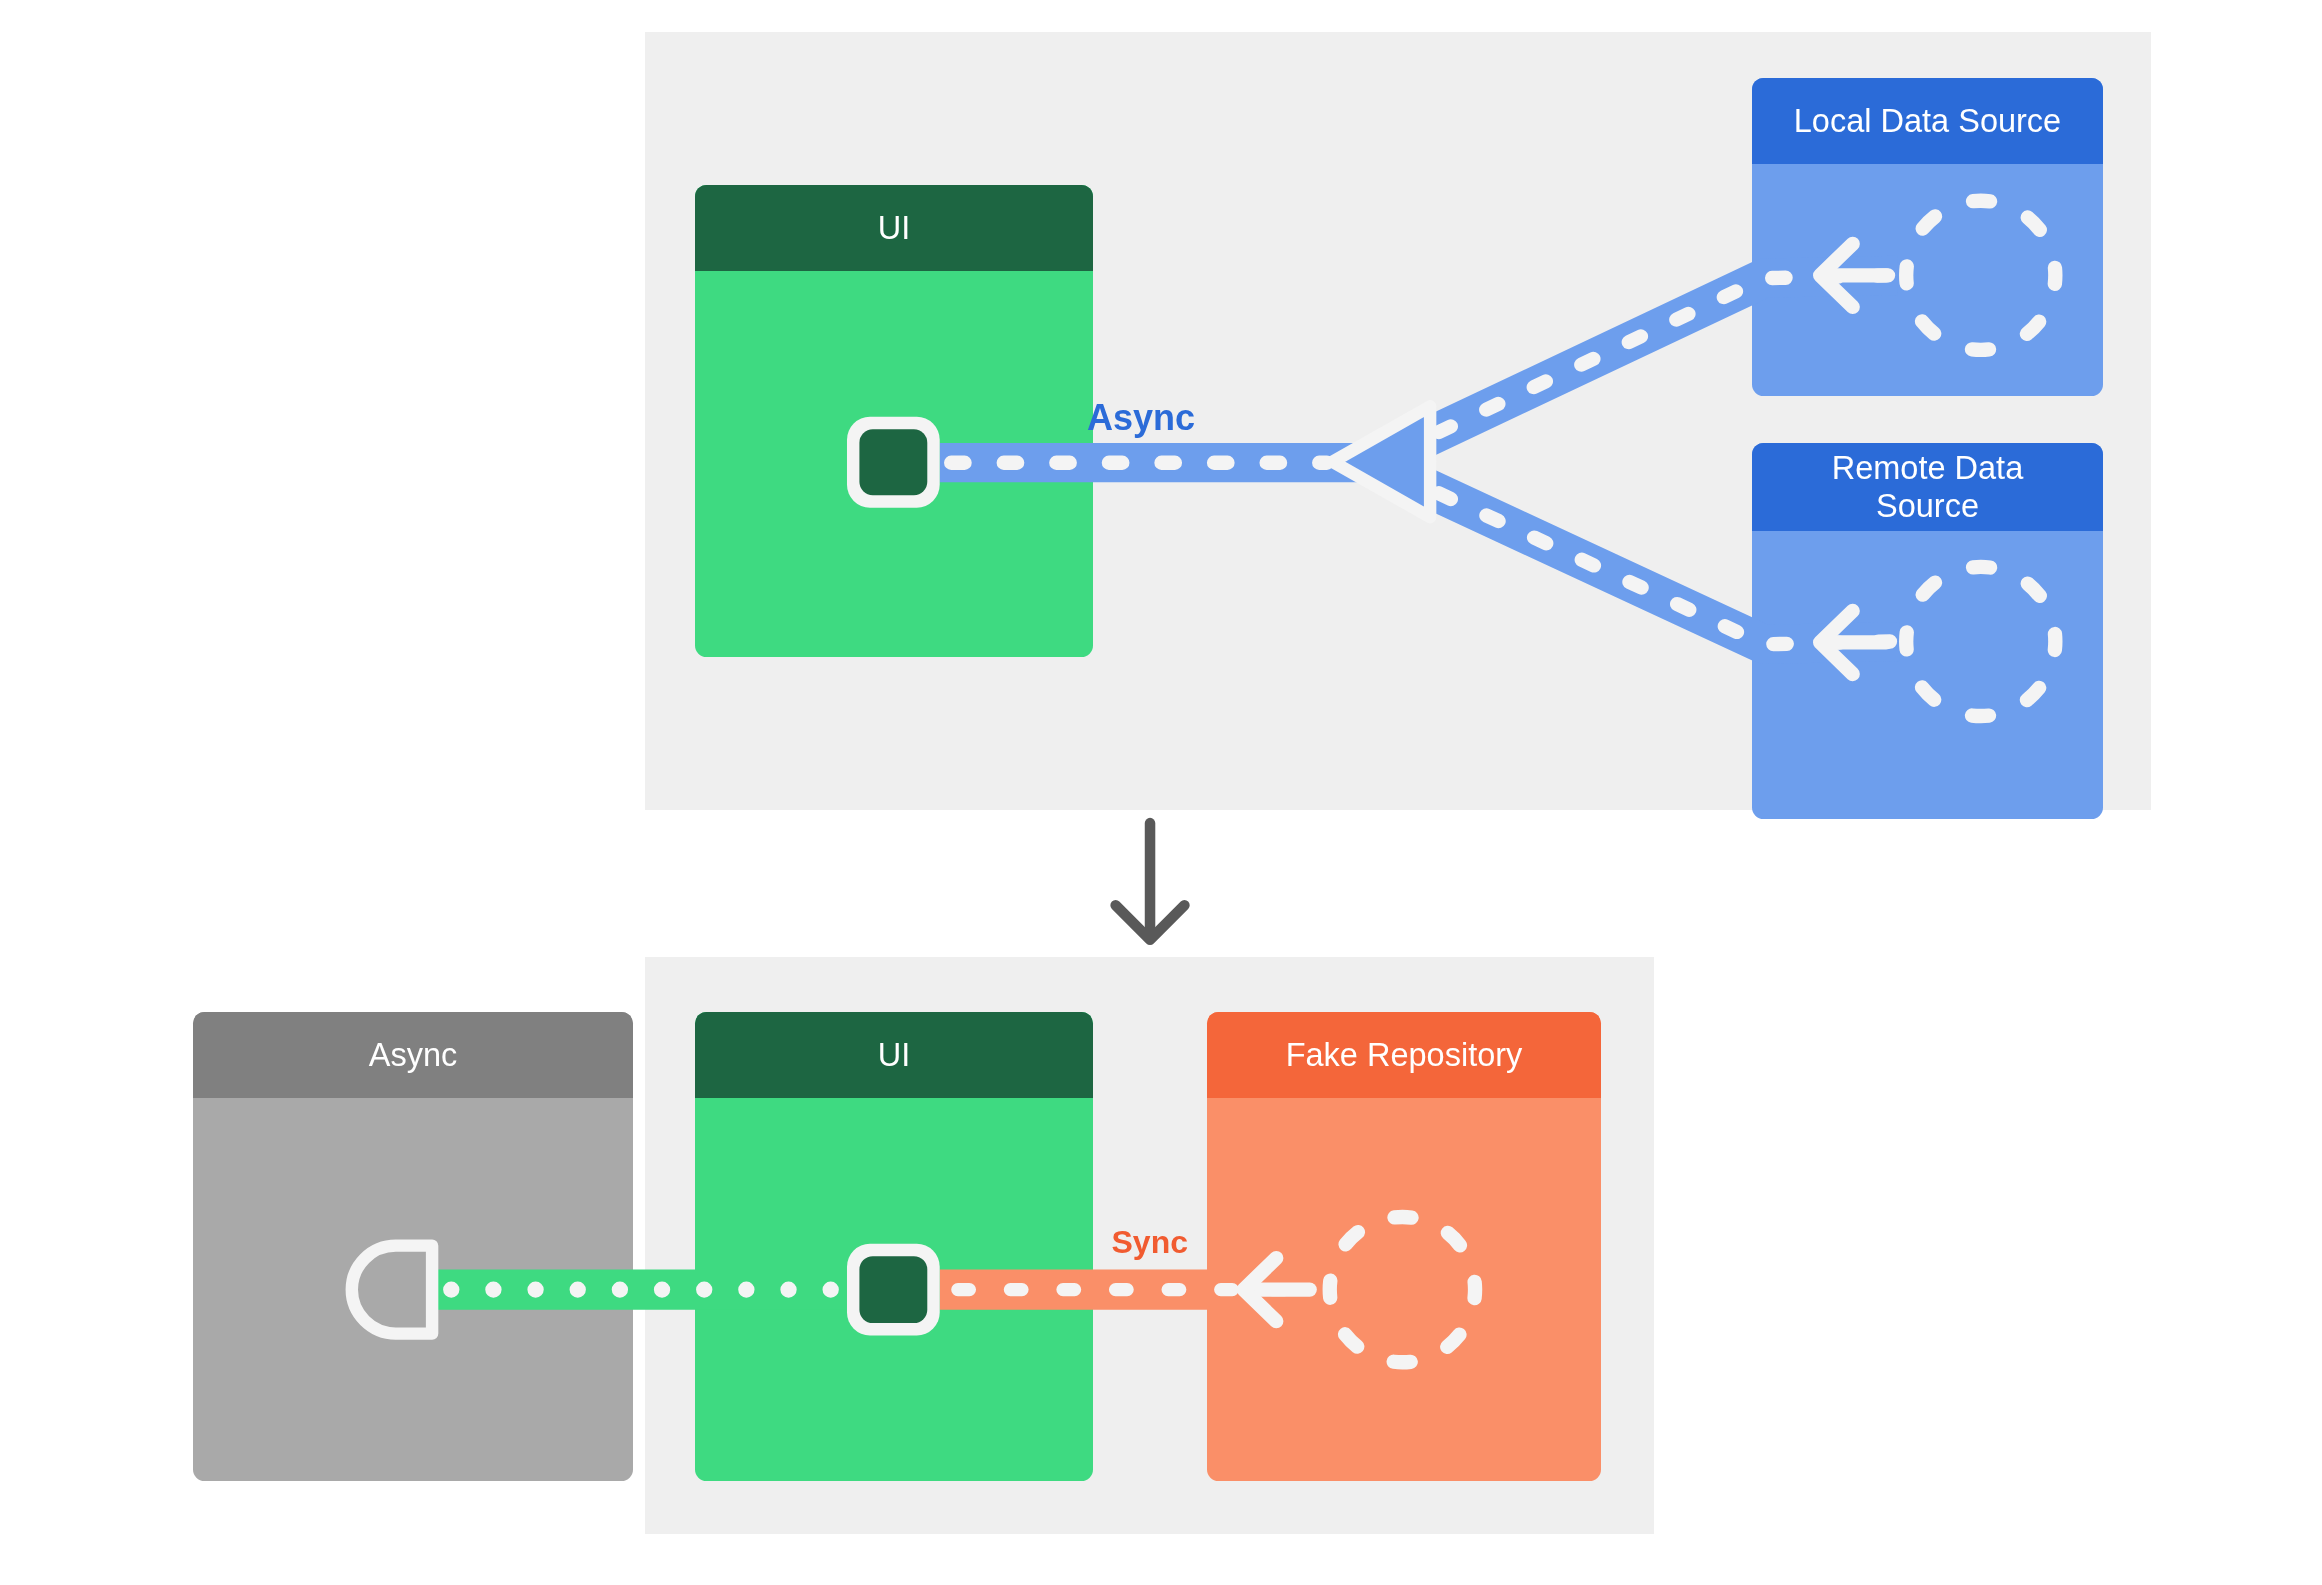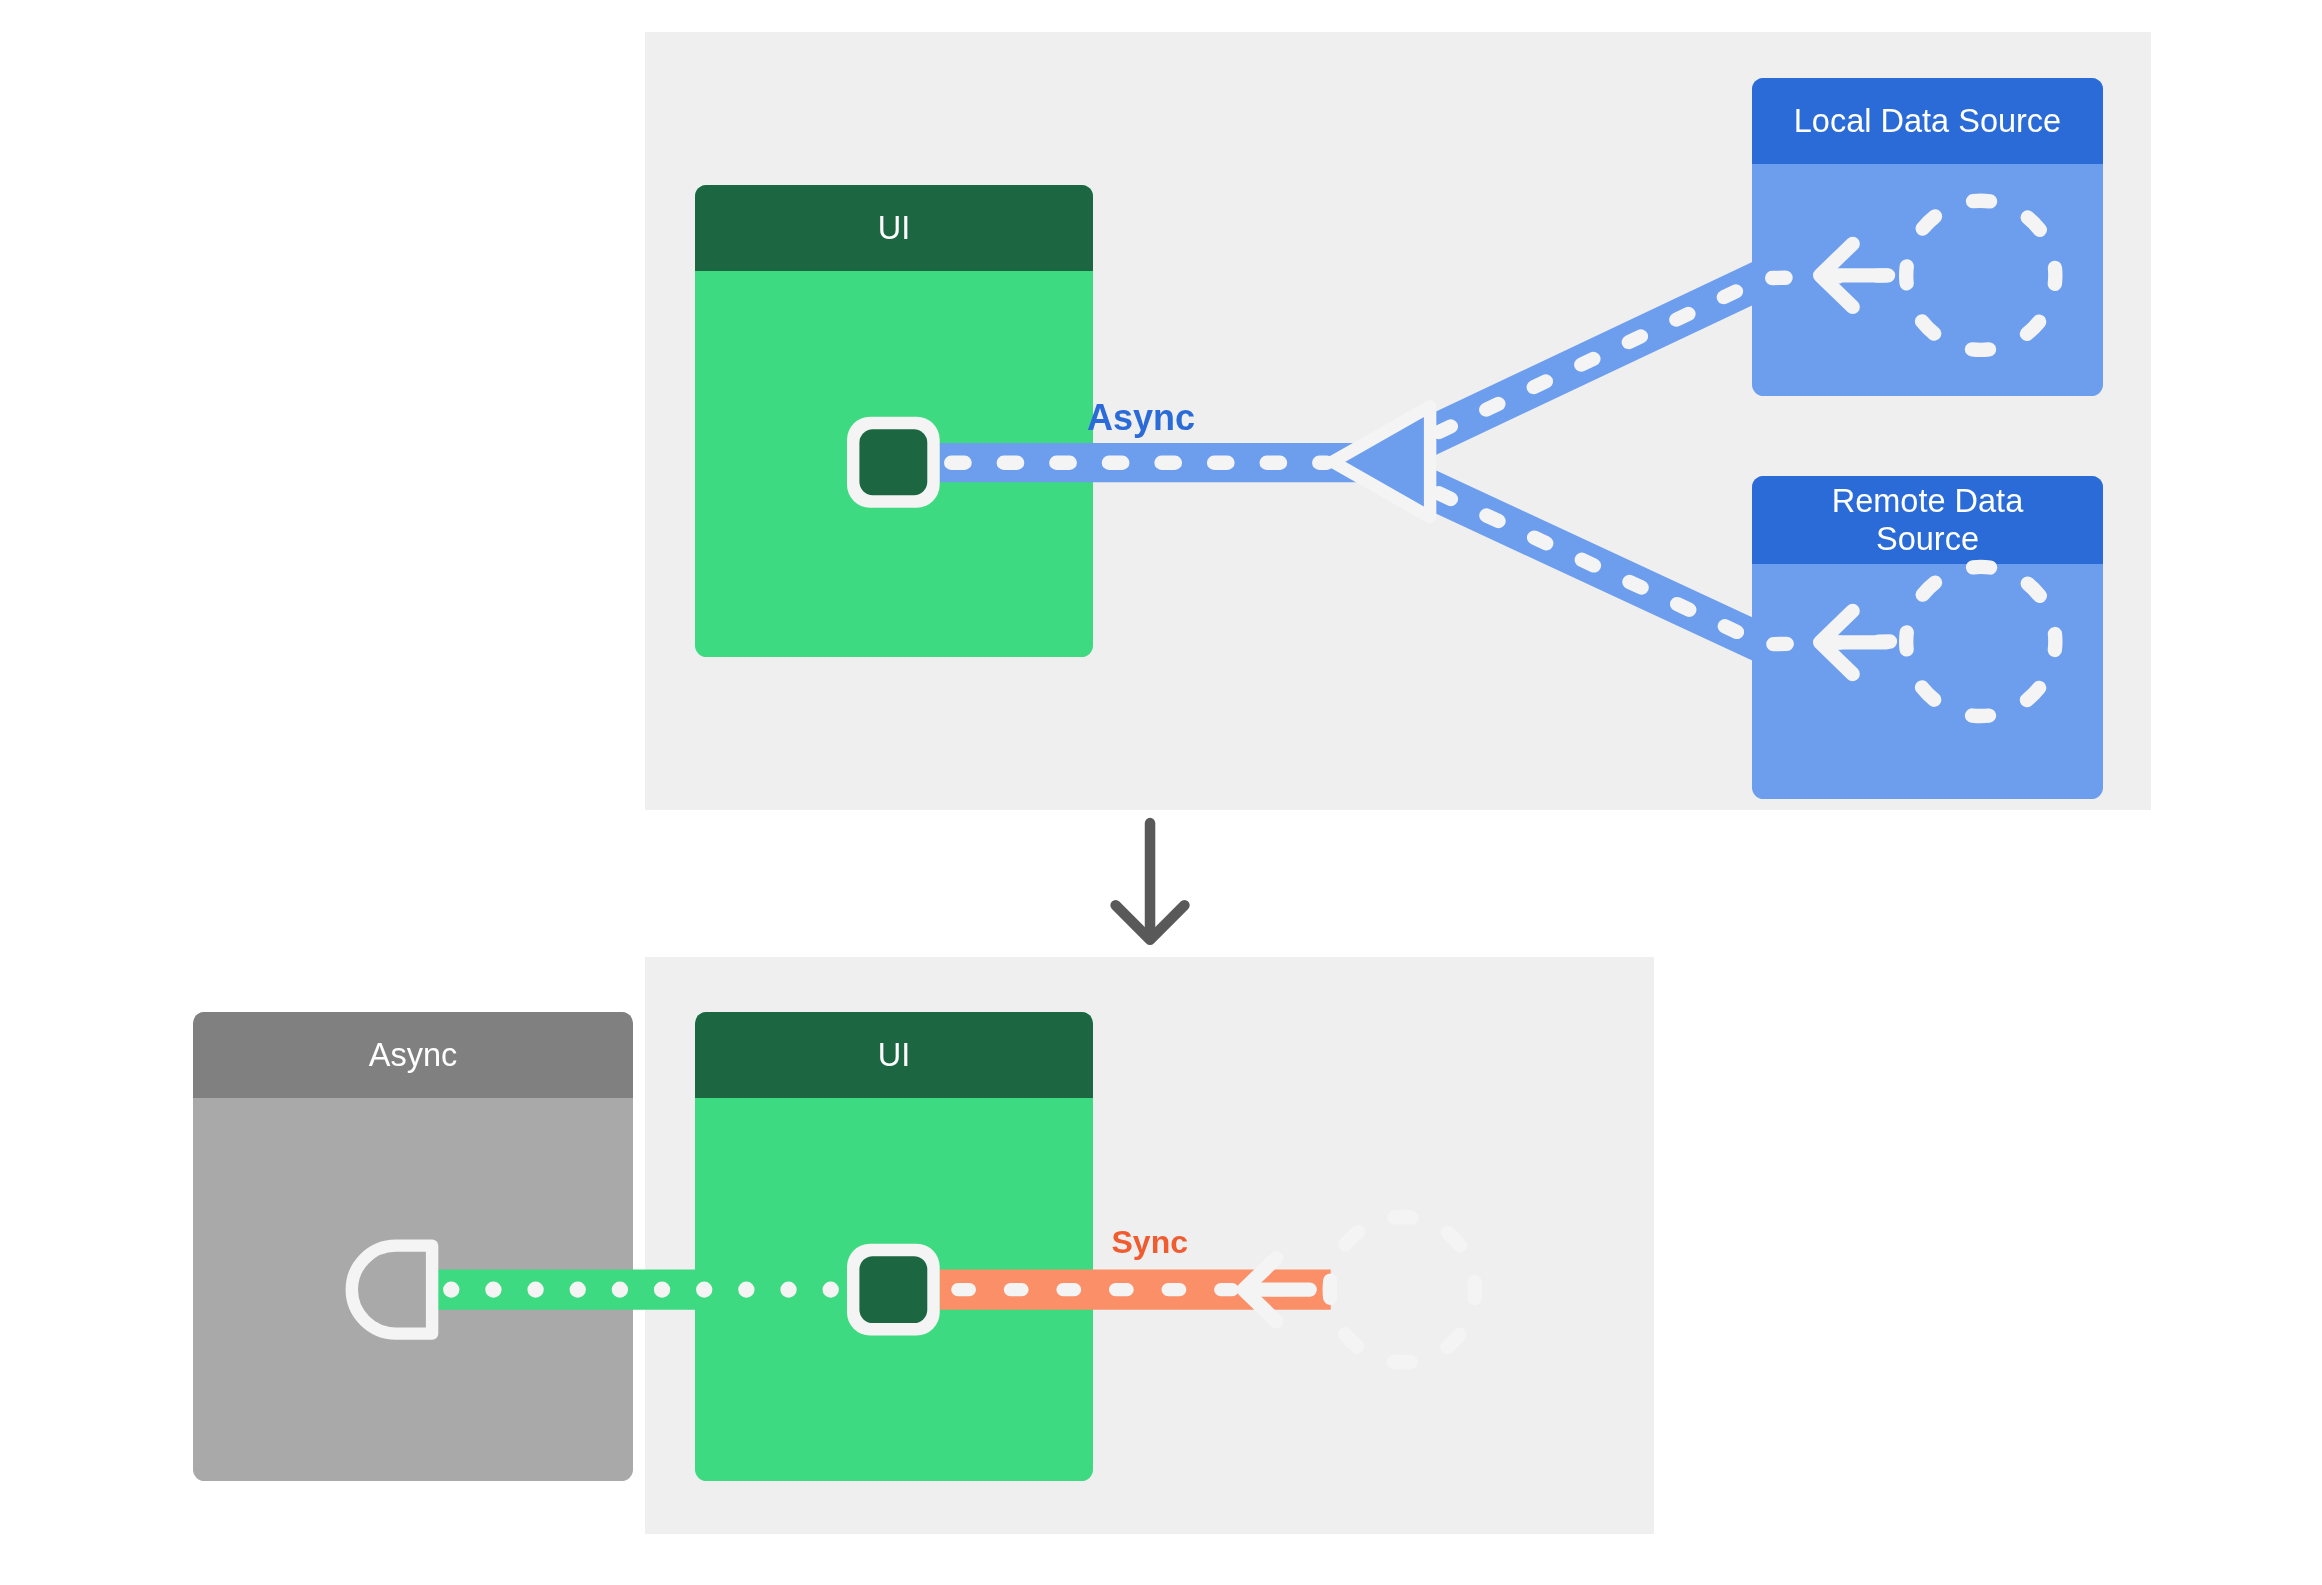--- a/index.html
+++ b/index.html
@@ -30,21 +30,21 @@
     height:86px;display:flex;align-items:center;justify-content:center;
     color:#ffffff;font-size:32.5px;font-weight:400;text-align:center;line-height:38px;
   }
   .card-header.two-line{padding:0 67px;height:88px;}
   #card-top-ui{left:695px;top:185px;width:398px;height:472px;background:var(--green-body);}
   #card-top-ui .card-header{background:var(--green-header);}
   #card-repository{left:1207px;top:185px;width:398px;height:472px;background:var(--blue-body);}
   #card-repository .card-header{background:var(--blue-header);}
   #card-local{left:1752px;top:78px;width:351px;height:318px;background:var(--blue-body);}
   #card-local .card-header{background:var(--blue-header);}
-  #card-remote{left:1752px;top:443px;width:351px;height:323px;background:var(--blue-body);margin-top:33px;}
+  #card-remote{left:1752px;top:443px;width:351px;height:376px;background:var(--blue-body);}
   #card-remote .card-header{background:var(--blue-header);}
   #card-test{left:193px;top:1012px;width:440px;height:469px;background:var(--gray-body);}
   #card-test .card-header{background:var(--gray-header);}
   #card-bottom-ui{left:695px;top:1012px;width:398px;height:469px;background:var(--green-body);}
   #card-bottom-ui .card-header{background:var(--green-header);}
   #card-fake-repo{left:1207px;top:1012px;width:394px;height:469px;background:var(--orange-body);}
   #card-fake-repo .card-header{background:var(--orange-header);}
   #connector-layer{position:absolute;left:0;top:0;width:2323px;height:1586px;pointer-events:none;}
   .conn-label{position:absolute;font-weight:700;text-align:right;width:191px;}
   #label-async{left:1004px;top:397px;font-size:36px;color:var(--async-label-blue);}
@@ -82,20 +82,25 @@
       <span>Async</span>
     </div>
   </div>
 
   <div class="card" id="card-bottom-ui">
     <div class="card-header">
       <span>UI</span>
     </div>
   </div>
 
+  <div class="card" id="card-fake-repo">
+    <div class="card-header">
+      <span>Fake Repository</span>
+    </div>
+  </div>
 
   <svg id="connector-layer" viewBox="0 0 2430 1659" xmlns="http://www.w3.org/2000/svg">
 
     <line x1="983" y1="484" x2="1460" y2="484" style="stroke:var(--blue-body)" stroke-width="41"></line>
     <polyline points="1460,473 1845,291 1985,288" fill="none" style="stroke:var(--blue-body)" stroke-width="41" stroke-linejoin="round"></polyline>
     <polyline points="1460,495 1845,674 1987,671" fill="none" style="stroke:var(--blue-body)" stroke-width="41" stroke-linejoin="round"></polyline>
 
     <line x1="995" y1="484" x2="1388" y2="484" style="stroke:var(--connector-white)" stroke-width="15" stroke-dasharray="14 41" stroke-linecap="round"></line>
     <polyline points="1505,452 1845,291 1975,288" fill="none" style="stroke:var(--connector-white)" stroke-width="15" stroke-dasharray="14 41" stroke-linecap="round"></polyline>
     <polyline points="1505,516 1845,674 1977,671" fill="none" style="stroke:var(--connector-white)" stroke-width="15" stroke-dasharray="14 41" stroke-linecap="round"></polyline>

